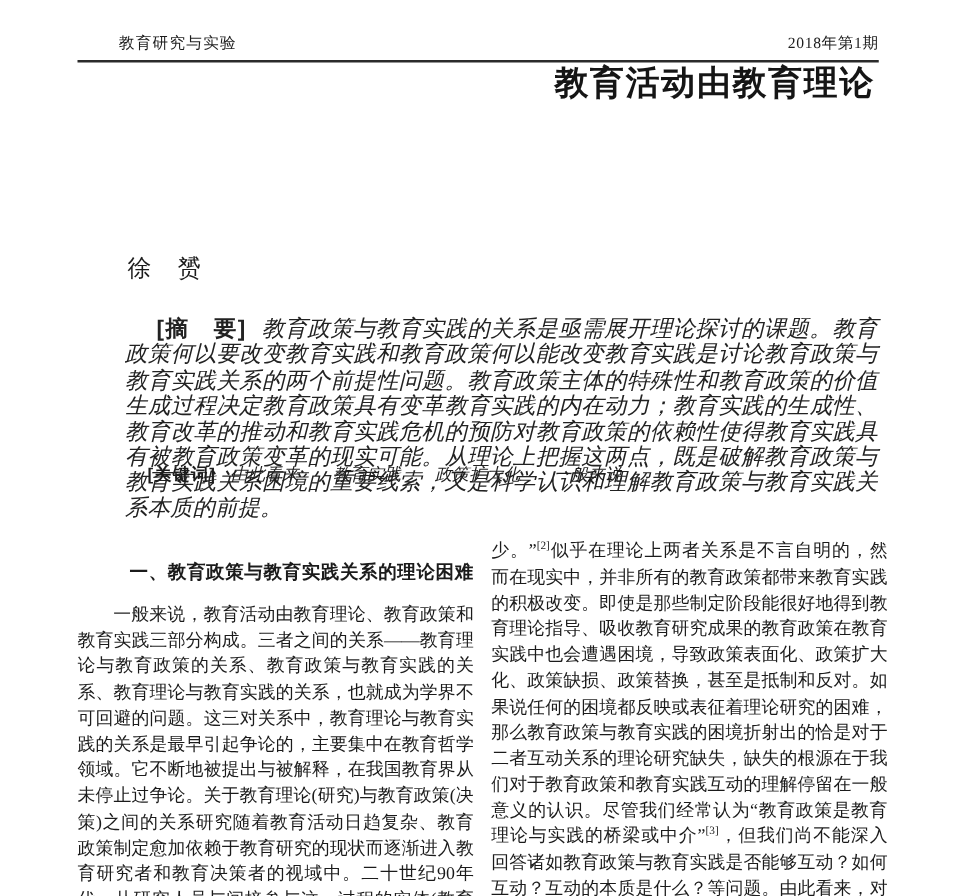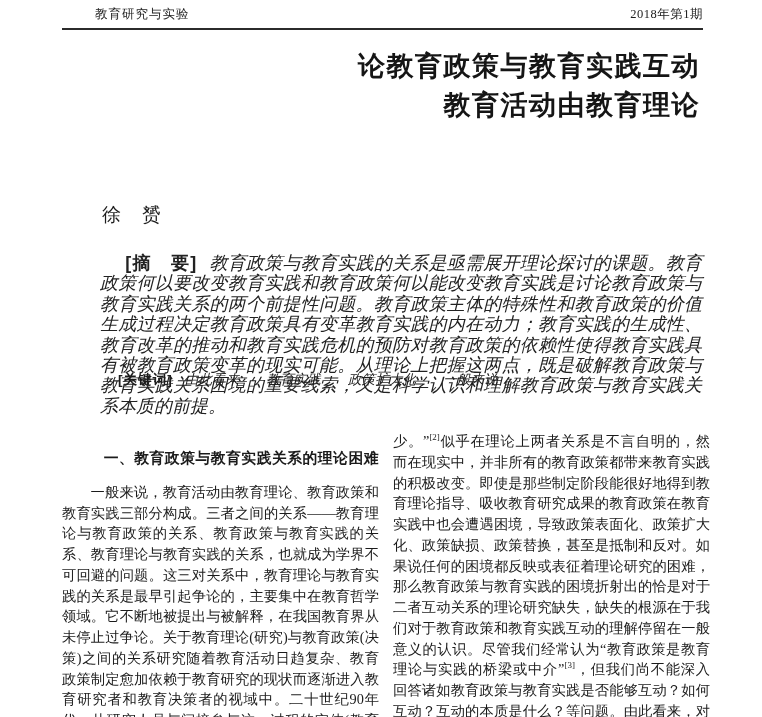--- a/index.html
+++ b/index.html
@@ -15,21 +15,21 @@
 
   
   .header{
     position:absolute;left:62px;right:59px;top:6px;
     display:flex;justify-content:space-between;align-items:flex-end;
     font-size:12.5px;
     padding-bottom:5px;
     border-bottom:2px solid #2b2b2b;
   }
   .header .journal{padding-left:33px;letter-spacing:1px;}
-  .header .issue{letter-spacing:0.5px;}
+  .header .issue{letter-spacing:0.5px;margin-top:20px;}
 
   
   .title{
     position:absolute;top:47px;right:62px;
     text-align:right;
     font-family:"Liberation Sans","DejaVu Sans",sans-serif;
     font-weight:bold;
     font-size:27px;line-height:39px;
     letter-spacing:1.5px;
     color:#151515;
@@ -95,21 +95,20 @@
 <body>
 
 <div class="page">
 
   <div class="header">
     <span class="journal">教育研究与实验</span>
     <span class="issue">2018年第1期</span>
   </div>
 
   <div class="title">
-    <div>论教育政策与教育实践互动</div>
     <div>教育活动由教育理论</div>
   </div>
 
   <div class="author">徐　赟</div>
 
   <div class="abstract"><span class="label">[摘　要]</span><span>教育政策与教育实践的关系是亟需展开理论探讨的课题。教育政策何以要改变教育实践和教育政策何以能改变教育实践是讨论教育政策与教育实践关系的两个前提性问题。教育政策主体的特殊性和教育政策的价值生成过程决定教育政策具有变革教育实践的内在动力；教育实践的生成性、教育改革的推动和教育实践危机的预防对教育政策的依赖性使得教育实践具有被教育政策变革的现实可能。从理论上把握这两点，既是破解教育政策与教育实践关系困境的重要线索，又是科学认识和理解教育政策与教育实践关系本质的前提。</span></div>
 
   <div class="keywords"><span class="label">[关键词]</span><span class="kw">由此看来</span><span class="kw">教育实践</span><span class="kw">政策扩大化</span><span class="kw">一般来说</span></div>
 
   <div class="columns">

